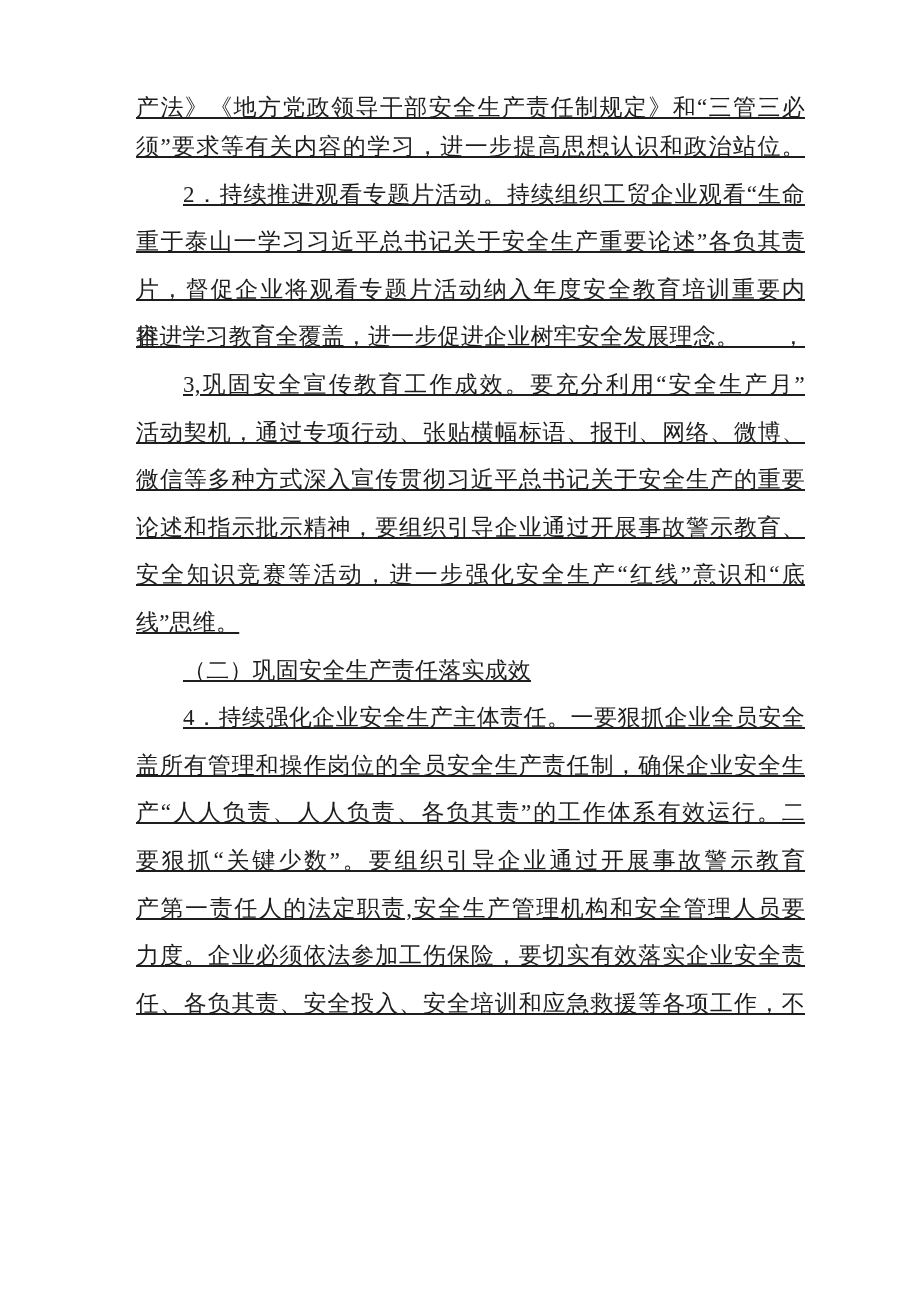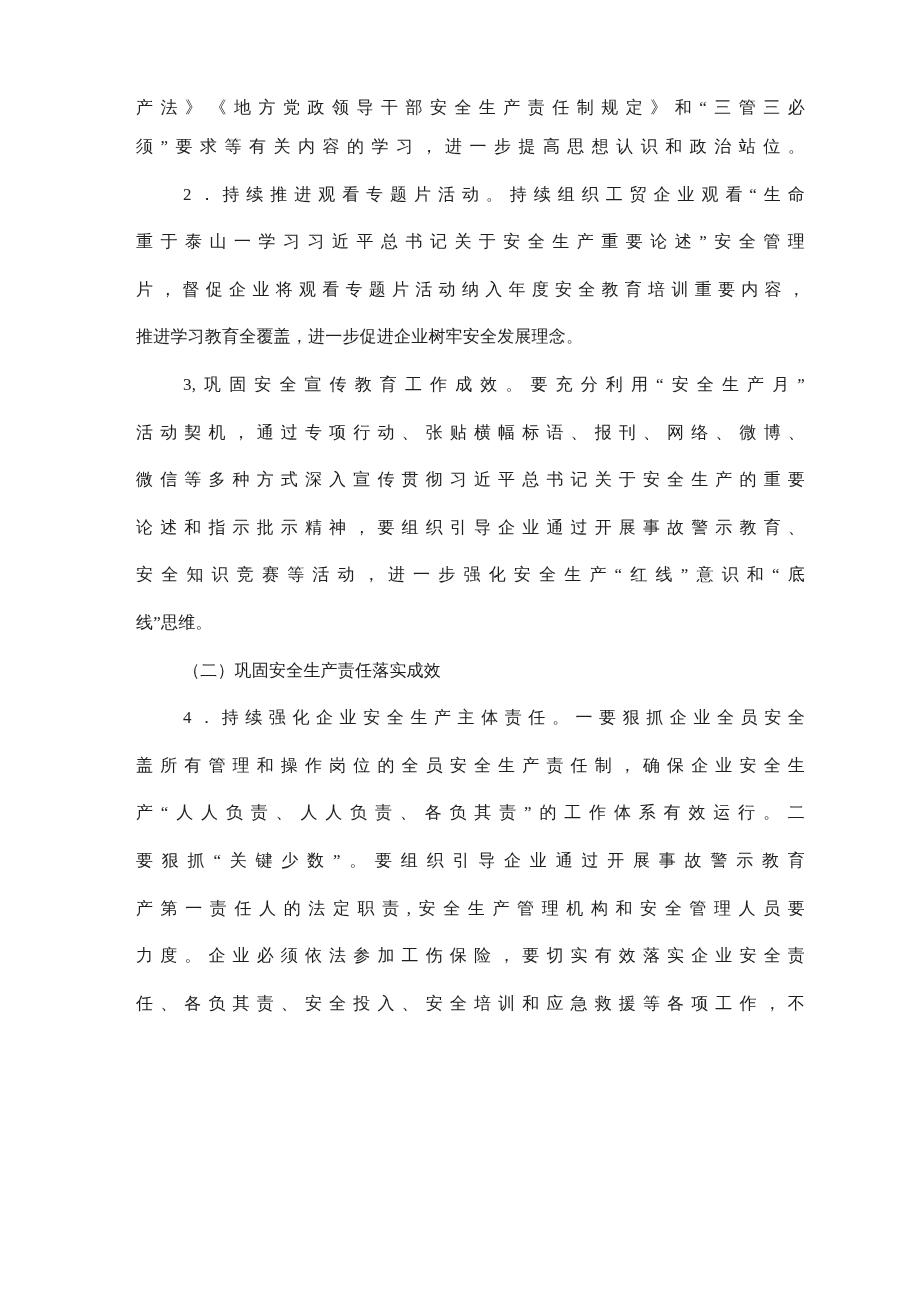--- a/index.html
+++ b/index.html
@@ -24,25 +24,26 @@
   .doc-body{
     position:absolute;
     top:0;
     left:136px;
     width:669px;
     padding-top:92px;
   }
   .doc-line{
     height:47.6px;
     line-height:47.6px;
-    font-size:17px;
+    font-size:23px;
     letter-spacing:0.2px;
     text-align:left;
     white-space:normal;
     overflow:visible;
+    text-decoration:underline;
   }
   .doc-line.tight{
     height:31px;
     line-height:31px;
   }
   .doc-line.indent{
     padding-left:47px;
   }
   .doc-line.justify{
     text-align:justify;
@@ -51,21 +52,21 @@
   }
 </style>
 </head>
 <body>
 
 <div class="page">
   <div class="doc-body">
       <div class="doc-line tight justify">产法》《地方党政领导干部安全生产责任制规定》和“三管三必</div>
       <div class="doc-line justify">须”要求等有关内容的学习，进一步提高思想认识和政治站位。</div>
       <div class="doc-line indent justify">2．持续推进观看专题片活动。持续组织工贸企业观看“生命</div>
-      <div class="doc-line justify">重于泰山一学习习近平总书记关于安全生产重要论述”安全管理</div>
+      <div class="doc-line justify">重于泰山一学习习近平总书记关于安全生产重要论述”各负其责</div>
       <div class="doc-line justify">片，督促企业将观看专题片活动纳入年度安全教育培训重要内容，</div>
       <div class="doc-line">推进学习教育全覆盖，进一步促进企业树牢安全发展理念。</div>
       <div class="doc-line indent justify">3,巩固安全宣传教育工作成效。要充分利用“安全生产月”</div>
       <div class="doc-line justify">活动契机，通过专项行动、张贴横幅标语、报刊、网络、微博、</div>
       <div class="doc-line justify">微信等多种方式深入宣传贯彻习近平总书记关于安全生产的重要</div>
       <div class="doc-line justify">论述和指示批示精神，要组织引导企业通过开展事故警示教育、</div>
       <div class="doc-line justify">安全知识竞赛等活动，进一步强化安全生产“红线”意识和“底</div>
       <div class="doc-line">线”思维。</div>
       <div class="doc-line indent">（二）巩固安全生产责任落实成效</div>
       <div class="doc-line indent justify">4．持续强化企业安全生产主体责任。一要狠抓企业全员安全</div>

